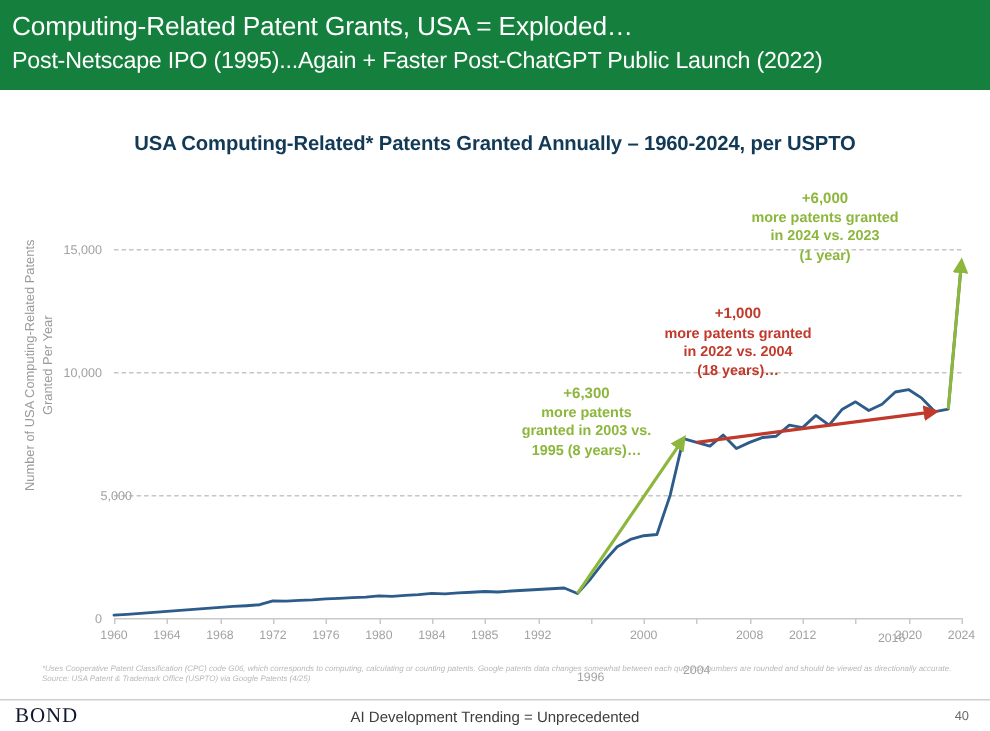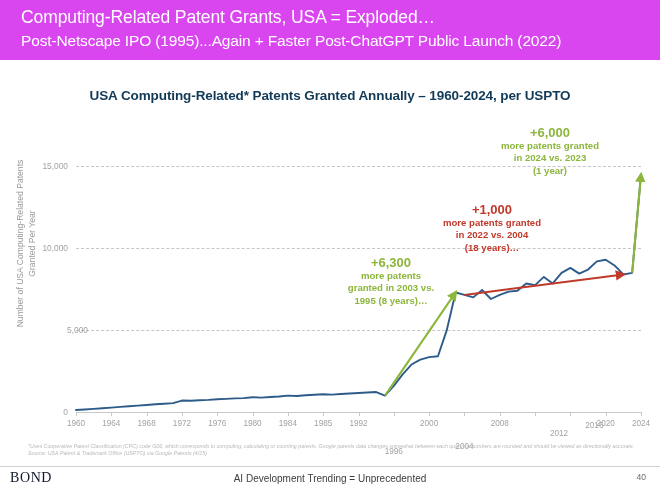--- a/index.html
+++ b/index.html
@@ -7,23 +7,23 @@
     width:660px;height:487px;
     background:#ffffff;
     font-family:"Liberation Sans", sans-serif;
     overflow:hidden;
     position:relative;
   }
 
   
   #header{
     position:absolute;left:0;top:0;width:660px;height:60px;
-    background:#d946ef;
+    background:#15803d;
     box-sizing:border-box;
-    padding:5px 0 0 21px;
+    padding:5px 0 0 8px;
   }
   #header .ln1{
     color:#ffffff;font-size:17.5px;line-height:25px;
     letter-spacing:-0.1px;white-space:nowrap;
   }
   #header .ln2{
     color:#ffffff;font-size:15.5px;line-height:22px;
     letter-spacing:-0.15px;white-space:nowrap;
   }
 
@@ -60,21 +60,21 @@
   .xtick-mark{
     position:absolute;width:0;height:4px;border-left:1px solid #c9c9c9;
   }
   .xtick{
     position:absolute;color:#a2a2a2;font-size:8.2px;
     transform:translateX(-50%);white-space:nowrap;
   }
 
   
   .ann{position:absolute;text-align:center;white-space:nowrap;}
-  .ann .big{font-size:13px;font-weight:bold;line-height:15px;}
+  .ann .big{font-size:10px;font-weight:bold;line-height:15px;}
   .ann .sm{font-size:9.6px;font-weight:bold;line-height:12.4px;text-align:center;}
   .ann-green{color:#8cb63c;}
   .ann-red{color:#c0392b;}
 
   
   #footnote{
     position:absolute;left:28px;top:443px;width:608px;
     color:#b9b9b9;font-size:5.3px;line-height:7.4px;
     font-style:italic;
   }
@@ -139,21 +139,21 @@
       <div class="xtick" style="left: 358.5px; top: 307px;">1992</div>
       <div class="xtick-mark" style="left: 393.812px; top: 300px;"></div>
       <div class="xtick" style="left: 393.812px; top: 307px; margin-top: 28px;">1996</div>
       <div class="xtick-mark" style="left: 429.125px; top: 300px;"></div>
       <div class="xtick" style="left: 429.125px; top: 307px;">2000</div>
       <div class="xtick-mark" style="left: 464.438px; top: 300px;"></div>
       <div class="xtick" style="left: 464.438px; top: 294px; margin-top: 36px;">2004</div>
       <div class="xtick-mark" style="left: 499.75px; top: 300px;"></div>
       <div class="xtick" style="left: 499.75px; top: 307px;">2008</div>
       <div class="xtick-mark" style="left: 535.062px; top: 300px;"></div>
-      <div class="xtick" style="left: 535.062px; top: 317px; margin-left: 24px;">2012</div>
+      <div class="xtick" style="left: 535.062px; top: 307px;">2012</div>
       <div class="xtick-mark" style="left: 570.375px; top: 300px;"></div>
       <div class="xtick" style="left: 570.375px; top: 309px; margin-left: 24px;">2016</div>
       <div class="xtick-mark" style="left: 605.688px; top: 300px;"></div>
       <div class="xtick" style="left: 605.688px; top: 307px;">2020</div>
       <div class="xtick-mark" style="left: 641px; top: 300px;"></div>
       <div class="xtick" style="left: 641px; top: 307px;">2024</div>
     </div>
   <svg id="chart-svg" width="660" height="325" style="position:absolute;left:0;top:0;">
       <defs>
         <marker id="ah-green" markerWidth="5" markerHeight="5" refX="3.6" refY="2.5" orient="auto">

